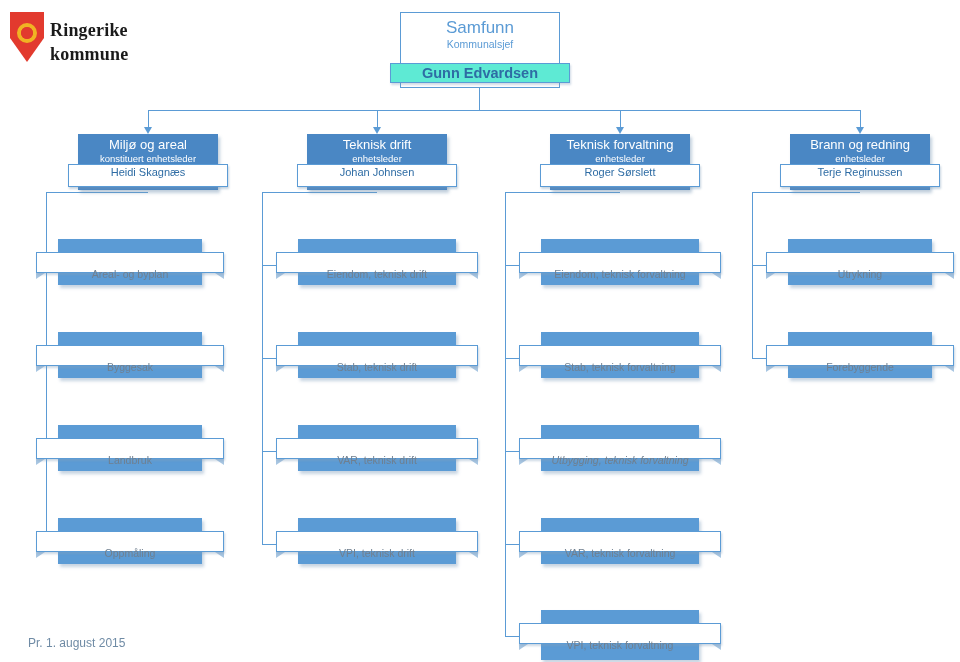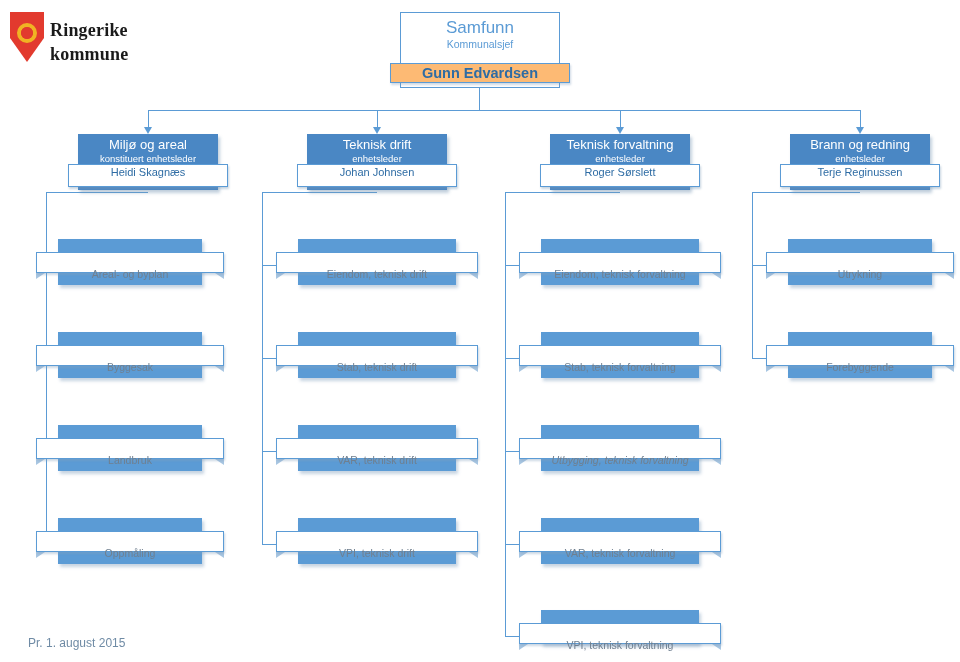--- a/index.html
+++ b/index.html
@@ -108,21 +108,21 @@
     color: #5b9bd5;
     font-size: 10.5px;
     line-height: 13px;
   }
   .topbox .t-name-bar {
     position: absolute;
     left: -11px;
     right: -11px;
     bottom: 4px;
     height: 20px;
-    background: #fdba74;
+    background: #5eead4;
     border: 1px solid #5b9bd5;
     box-sizing: border-box;
     box-shadow: 1px 2px 2px rgba(120,150,180,0.35);
   }
   .topbox .t-name {
     text-align: center;
     color: #2e6ca4;
     font-size: 14.5px;
     font-weight: bold;
     line-height: 18px;
@@ -400,21 +400,21 @@
       <span class="s-label">Utbygging, teknisk forvaltning</span>
     </div>
   </div>
   <div class="subbox" style="left:541px; top:518px; width:158px; height:46px;">
     <div class="notch-l"></div>
       <div class="notch-r"></div>
     <div class="s-bar">
       <span class="s-label">VAR, teknisk forvaltning</span>
     </div>
   </div>
-  <div class="subbox" style="left:541px; top:610px; width:158px; height:34px;">
+  <div class="subbox" style="left:541px; top:610px; width:158px; height:50px;">
     <div class="notch-l"></div>
       <div class="notch-r"></div>
     <div class="s-bar">
       <span class="s-label">VPI, teknisk forvaltning</span>
     </div>
   </div>
 
   <div class="subbox" style="left:788px; top:239px; width:144px; height:46px;">
     <div class="notch-l"></div>
       <div class="notch-r"></div>

